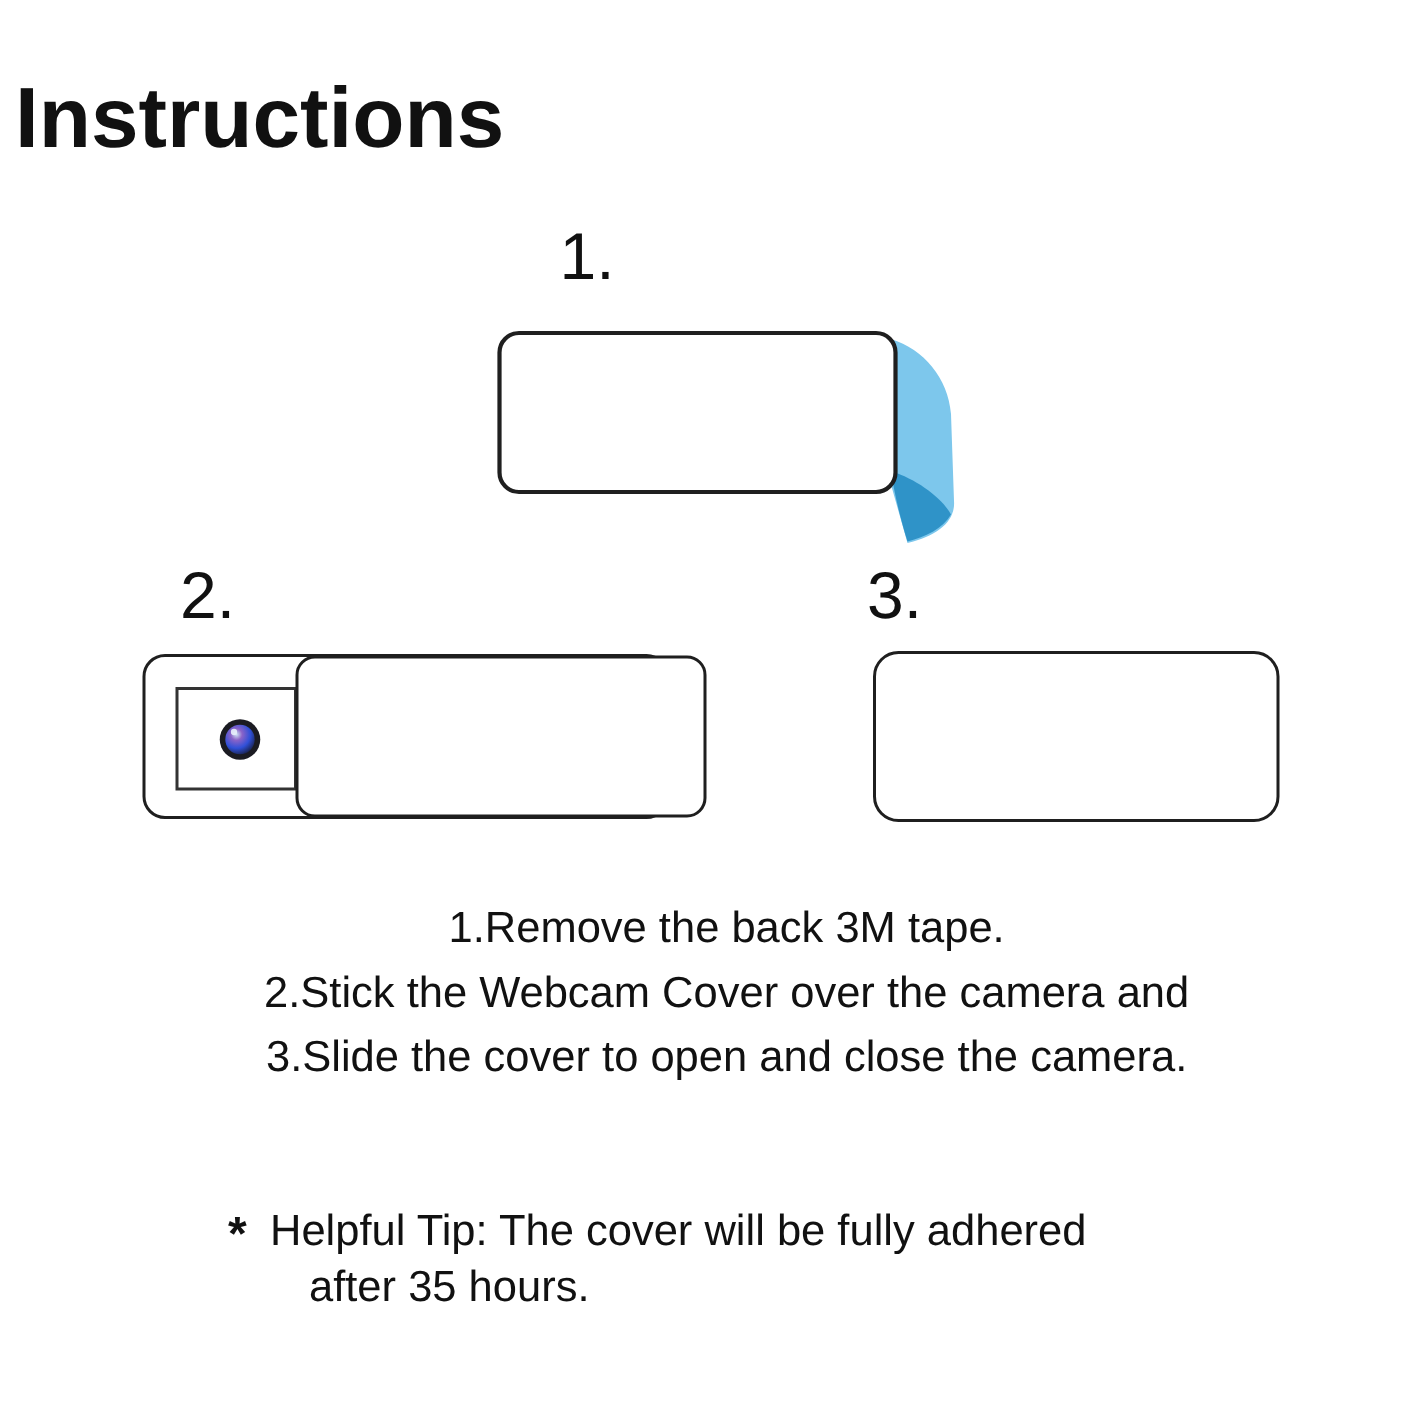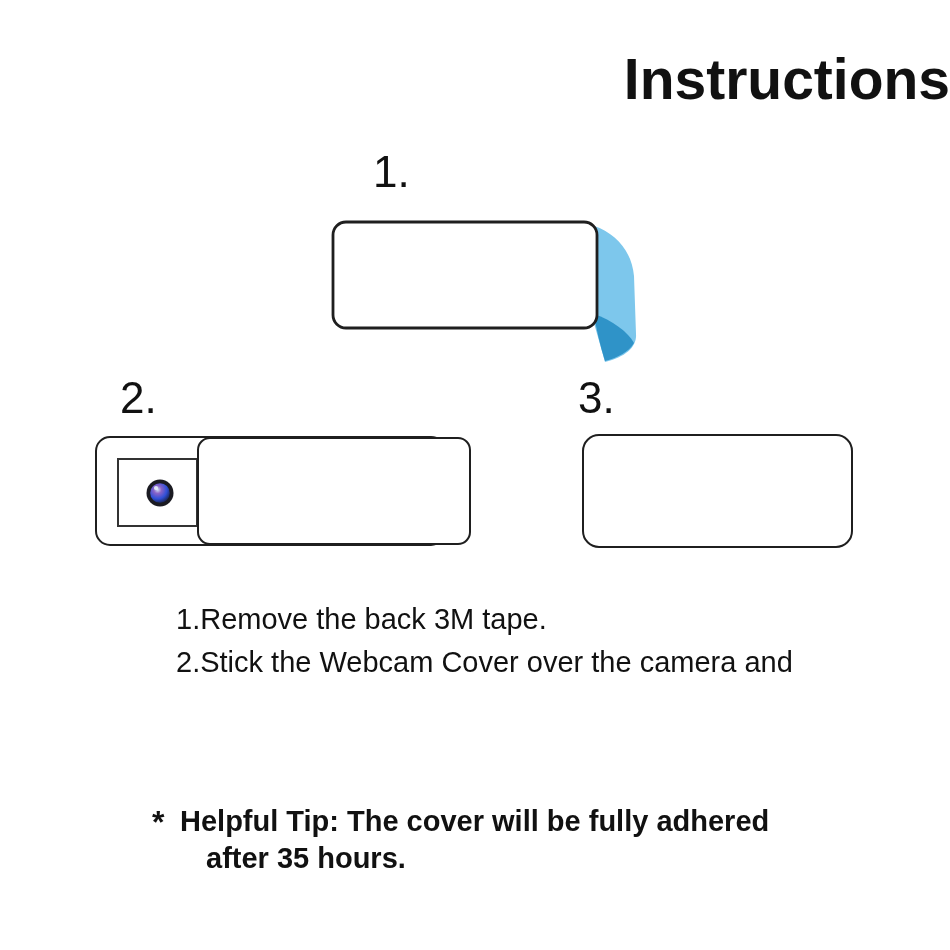--- a/index.html
+++ b/index.html
@@ -10,21 +10,21 @@
     background: #ffffff;
     font-family: "Liberation Sans", "DejaVu Sans", sans-serif;
     color: #111111;
     overflow: hidden;
   }
   .page-title {
     position: absolute;
     top: 46px;
     left: 10px;
     width: 940px;
-    text-align: right;
+    text-align: left;
     font-size: 57px;
     font-weight: bold;
     letter-spacing: 0px;
   }
   .step-label {
     position: absolute;
     font-size: 44px;
     font-weight: 400;
     line-height: 1;
   }
@@ -35,35 +35,36 @@
   .fig.f1 { left: 318px; top: 206px; }
   .fig.f2 { left: 90px;  top: 430px; }
   .fig.f3 { left: 570px; top: 430px; }
   .body-text {
     position: absolute;
     left: 176px;
     top: 598px;
     font-size: 29px;
     line-height: 43px;
     white-space: nowrap;
+    text-align: center;
   }
   .tip-marker {
     position: absolute;
     left: 152px;
     top: 806px;
     font-size: 32px;
     font-weight: bold;
     line-height: 1;
   }
   .tip-text {
     position: absolute;
     left: 180px;
     top: 803px;
     font-size: 29px;
-    font-weight: bold;
+    font-weight: normal;
     line-height: 37px;
     white-space: nowrap;
   }
   .tip-text .tip-line2 { padding-left: 26px; }
 </style>
 </head>
 <body>
 
 <div class="canvas">
 
@@ -96,20 +97,21 @@
     <rect x="108" y="8" width="272" height="106" rx="12" stroke-width="2" stroke="#1f1f1f" fill="#ffffff"></rect>
   </svg>
 
   <svg class="fig f3" width="300" height="122" viewBox="0 0 300 122" xmlns="http://www.w3.org/2000/svg">
     <rect x="13" y="5" width="269" height="112" rx="16" stroke-width="2" stroke="#1f1f1f" fill="#ffffff"></rect>
   </svg>
 
   <div class="body-text">
     <div>1.Remove the back 3M tape.</div>
     <div>2.Stick the Webcam Cover over the camera and</div>
+    <div>3.Slide the cover to open and close the camera.</div>
   </div>
 
   <div class="tip-marker">*</div>
   <div class="tip-text">
     <div class="tip-line1">Helpful Tip: The cover will be fully adhered</div>
     <div class="tip-line2">after 35 hours.</div>
   </div>
 
 </div>
 

